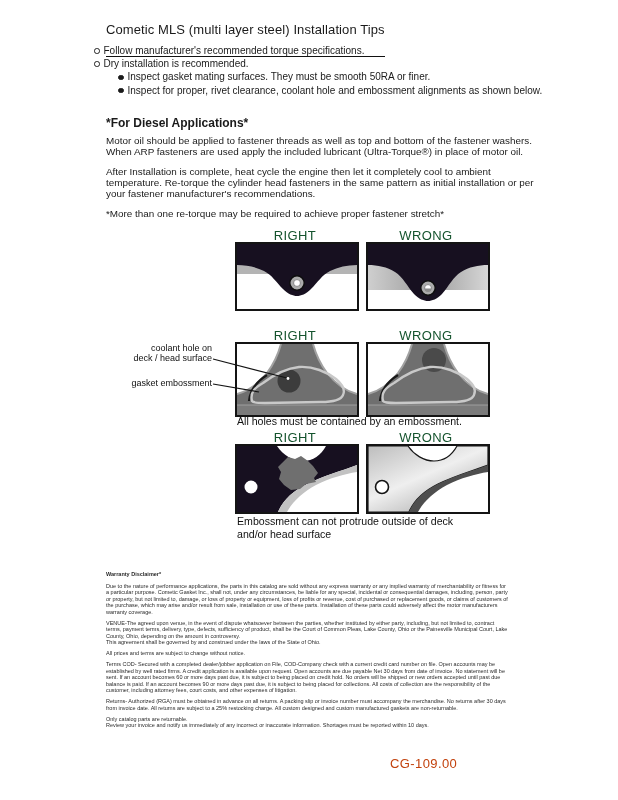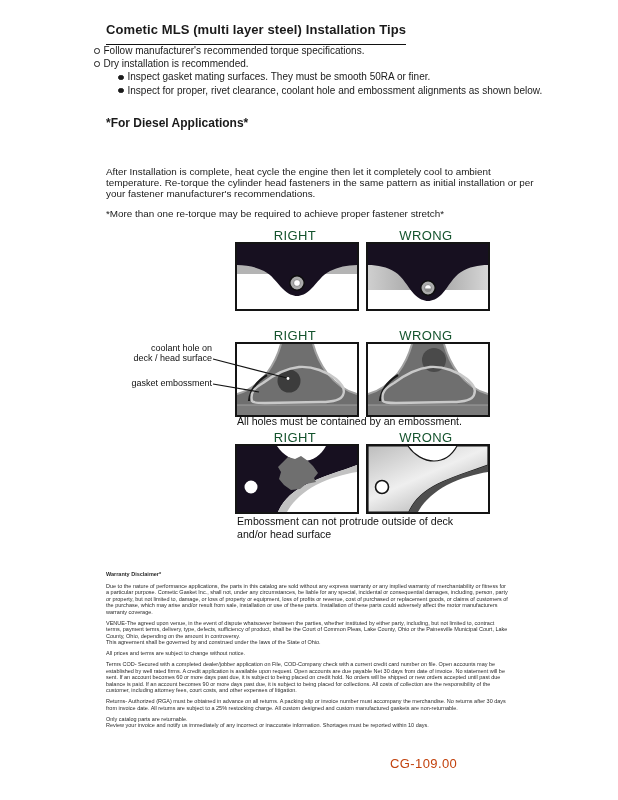--- a/index.html
+++ b/index.html
@@ -3,22 +3,22 @@
 <meta charset="utf-8">
 <style>
   html,body { margin:0; padding:0; background:#ffffff; }
   .page {
     position:relative; width:618px; height:800px; background:#ffffff;
     font-family:"Liberation Sans", sans-serif; color:#1a1a1a; overflow:hidden;
   }
   .abs { position:absolute; }
 
   .title {
-    left:106px; top:22px; font-size:13px; font-weight:bold;
-    border-bottom:1.5px solid #111; padding-bottom:7px; letter-spacing:0.1px;
+    left:106px; top:22px; font-size:13px; font-weight:normal;
+    border-bottom:1.5px solid #111; padding-bottom:19px; letter-spacing:0.1px;
   }
 
   .bullets { left:94px; top:44px; width:452px; font-size:10px; line-height:13.2px; }
   .b-row { display:flex; }
   .b-dot {
     flex:0 0 auto; width:3.5px; height:3.5px; border:1px solid #222; border-radius:50%;
     margin:4.2px 4px 0 0; background:#fff;
   }
   .b-sub { margin-left:24px; }
   .b-dot.filled { background:#1a1a1a; border-color:#1a1a1a; }
@@ -65,20 +65,21 @@
       <span class="b-dot filled"></span>
       <span>Inspect gasket mating surfaces.  They must be smooth 50RA or finer.</span>
     </div>
     <div class="b-row b-sub">
       <span class="b-dot filled"></span>
       <span>Inspect for proper, rivet clearance, coolant hole and embossment alignments as shown below.</span>
     </div>
   </div>
 
   <div class="abs diesel-heading">*For Diesel Applications*</div>
+  <div class="abs para p1">Motor oil should be applied to fastener threads as well as top and bottom of the fastener washers. When ARP fasteners are used apply the included lubricant (Ultra-Torque®) in place of motor oil.</div>
   <div class="abs para p2">After Installation is complete, heat cycle the engine then let it completely cool to ambient temperature. Re-torque the cylinder head fasteners in the same pattern as initial installation or per your fastener manufacturer's recommendations.</div>
   <div class="abs para note">*More than one re-torque may be required to achieve proper fastener stretch*</div>
 
   <div class="abs fig-label" style="left:235px; top:228px;">RIGHT</div>
   <div class="abs fig-label" style="left:366px; top:228px;">WRONG</div>
 
   <div class="abs fig-box" style="left:235px; top:242px;">
     <svg width="120" height="65" viewBox="0 0 120 65" preserveAspectRatio="none">
       <rect width="120" height="65" fill="#ffffff"></rect>
       <rect x="0" y="21" width="120" height="10" fill="#b4b4b4"></rect>

